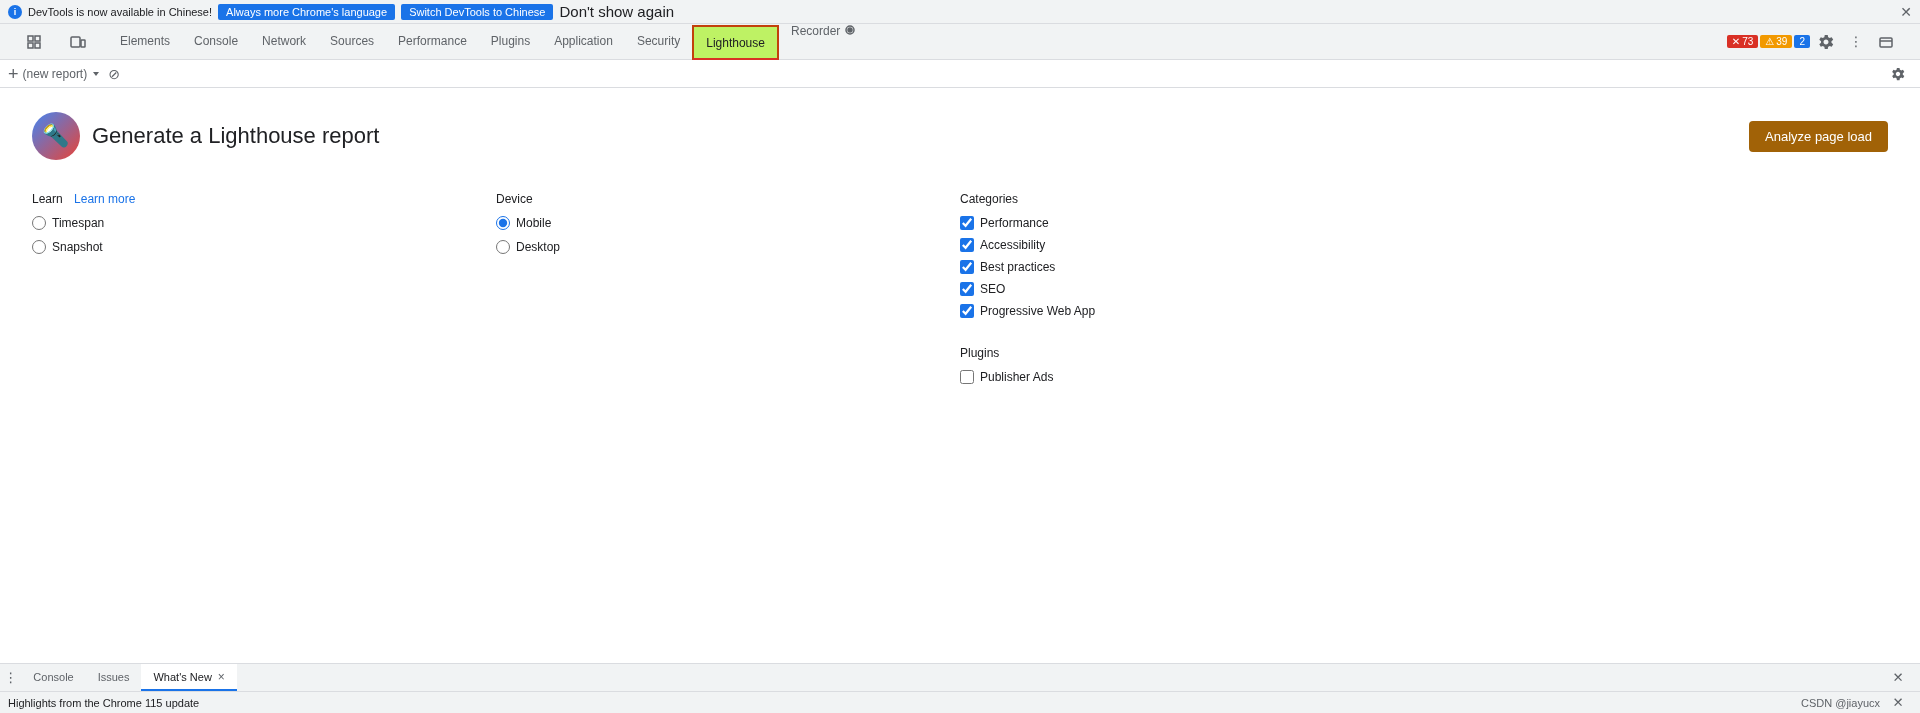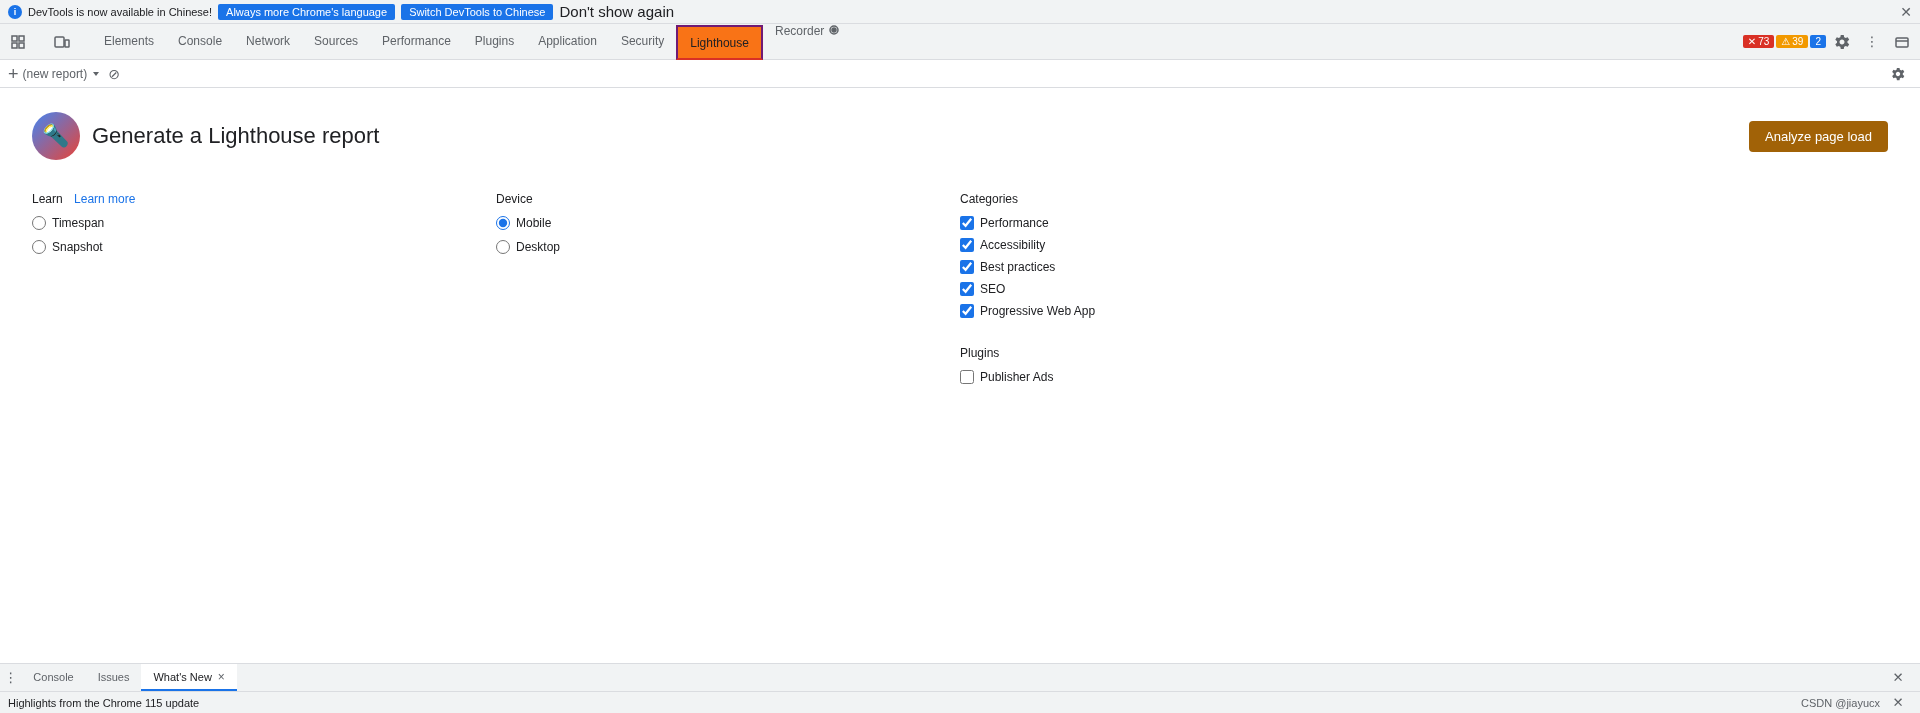--- a/index.html
+++ b/index.html
@@ -24,21 +24,21 @@
     .notif-close { margin-left: auto; cursor: pointer; color: #5f6368; font-size: 14px; background: none; border: none; }
 
     
     .devtools-tabs {
       background: #f1f3f4;
       border-bottom: 1px solid #dadce0;
       display: flex;
       align-items: center;
       height: 36px;
       flex-shrink: 0;
-      padding: 0 4px;
+      padding: 0 20px;
       gap: 16px;
     }
     .devtools-icon-btn {
       width: 28px; height: 28px;
       display: inline-flex; align-items: center; justify-content: center;
       cursor: pointer; color: #5f6368; border: none; background: none; border-radius: 2px;
     }
     .tab-list { display: flex; align-items: center; height: 100%; flex: 1; }
     .tab-item {
       padding: 0 12px;
@@ -47,23 +47,23 @@
       align-items: center;
       cursor: pointer;
       font-size: 12px;
       color: #5f6368;
       border-bottom: 2px solid transparent;
       white-space: nowrap;
       position: relative;
     }
     .tab-item.lighthouse-active {
       color: #202124;
-      border: 2px solid #701a75;
+      border: 2px solid #c2410c;
       border-bottom: 2px solid #d93025;
-      background: #f97316;
+      background: #bef264;
       margin-bottom: -2px;
     }
     .tab-right-icons { display: flex; align-items: center; gap: 2px; margin-left: auto; }
     .error-badge { background: #d93025; color: white; padding: 1px 5px; border-radius: 2px; font-size: 10px; display: flex; align-items: center; gap: 2px; }
     .warning-badge { background: #f29900; color: white; padding: 1px 5px; border-radius: 2px; font-size: 10px; display: flex; align-items: center; gap: 2px; }
     .info-badge { background: #1a73e8; color: white; padding: 1px 5px; border-radius: 2px; font-size: 10px; }
 
     
     .toolbar-row {
       background: white;

